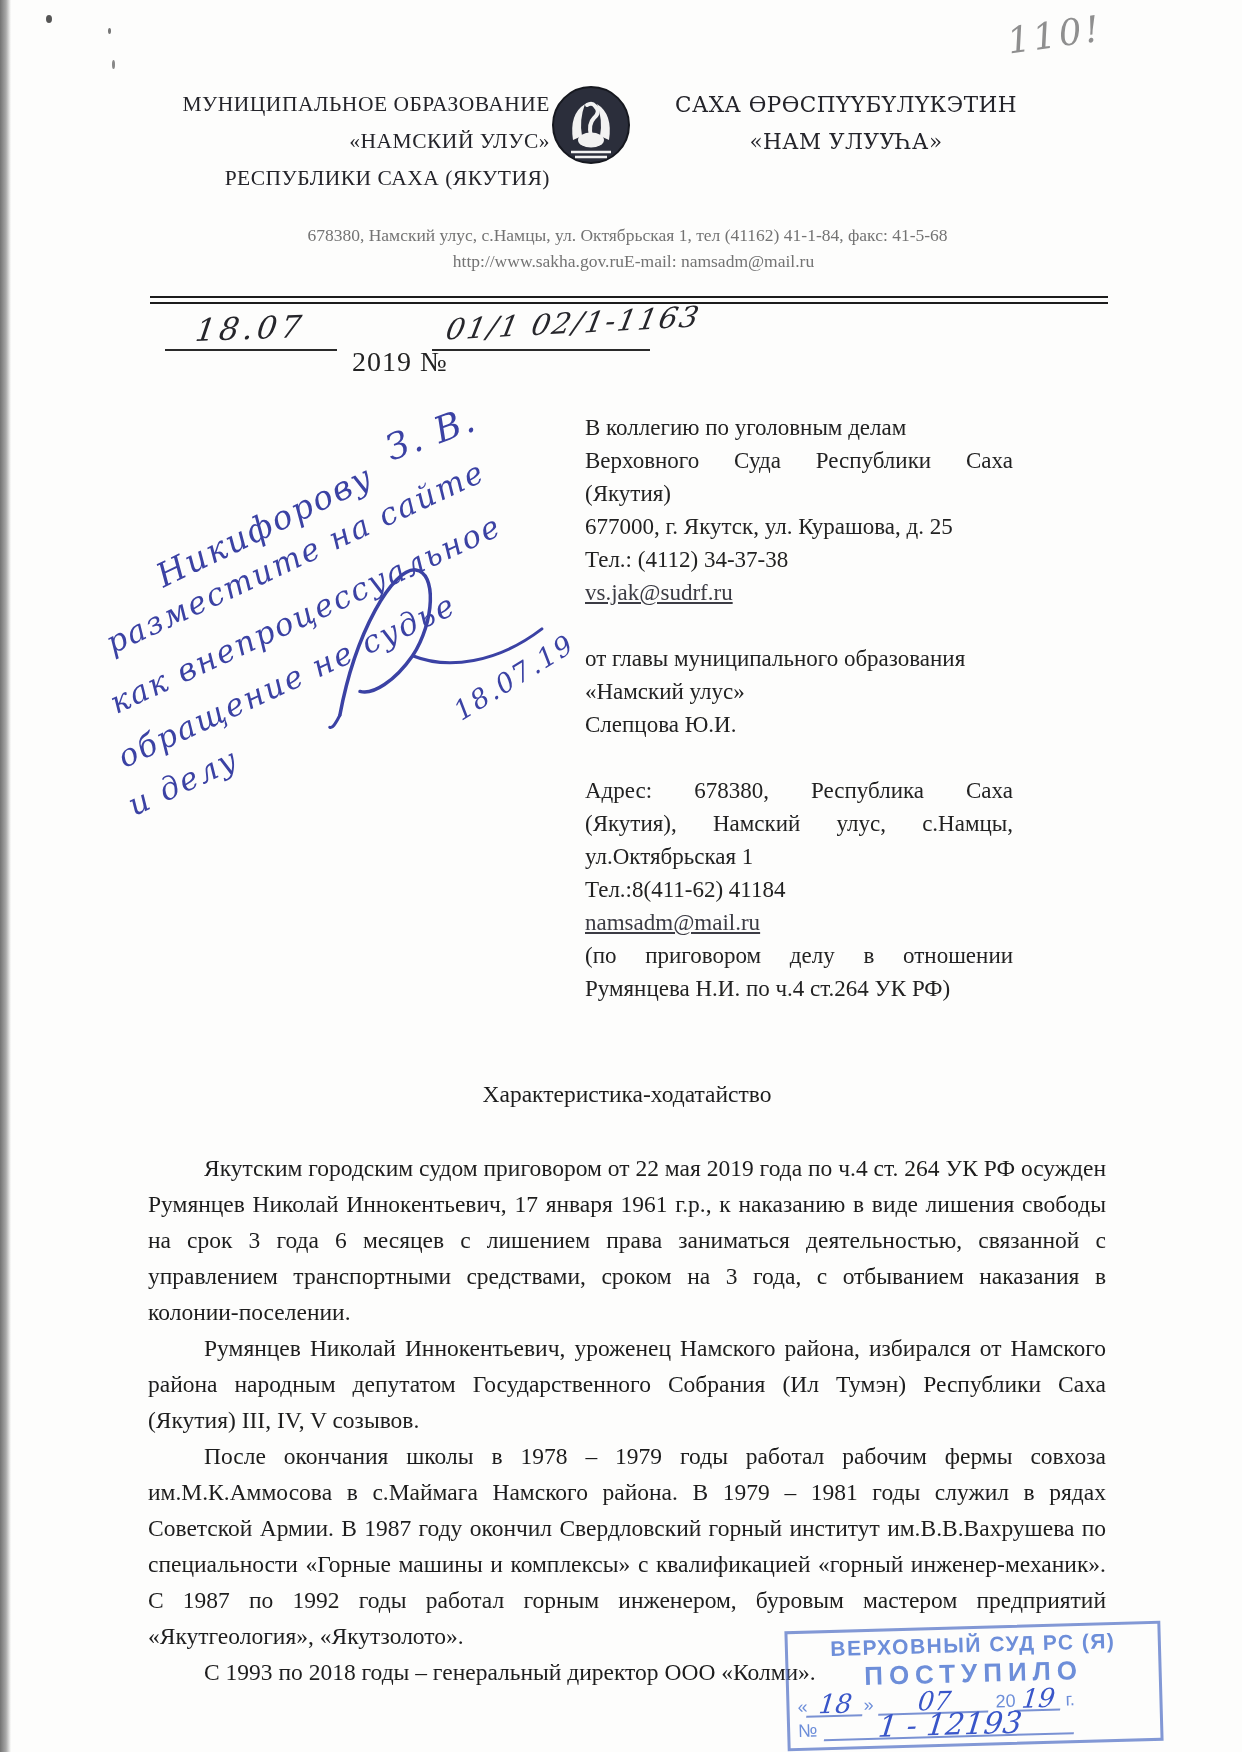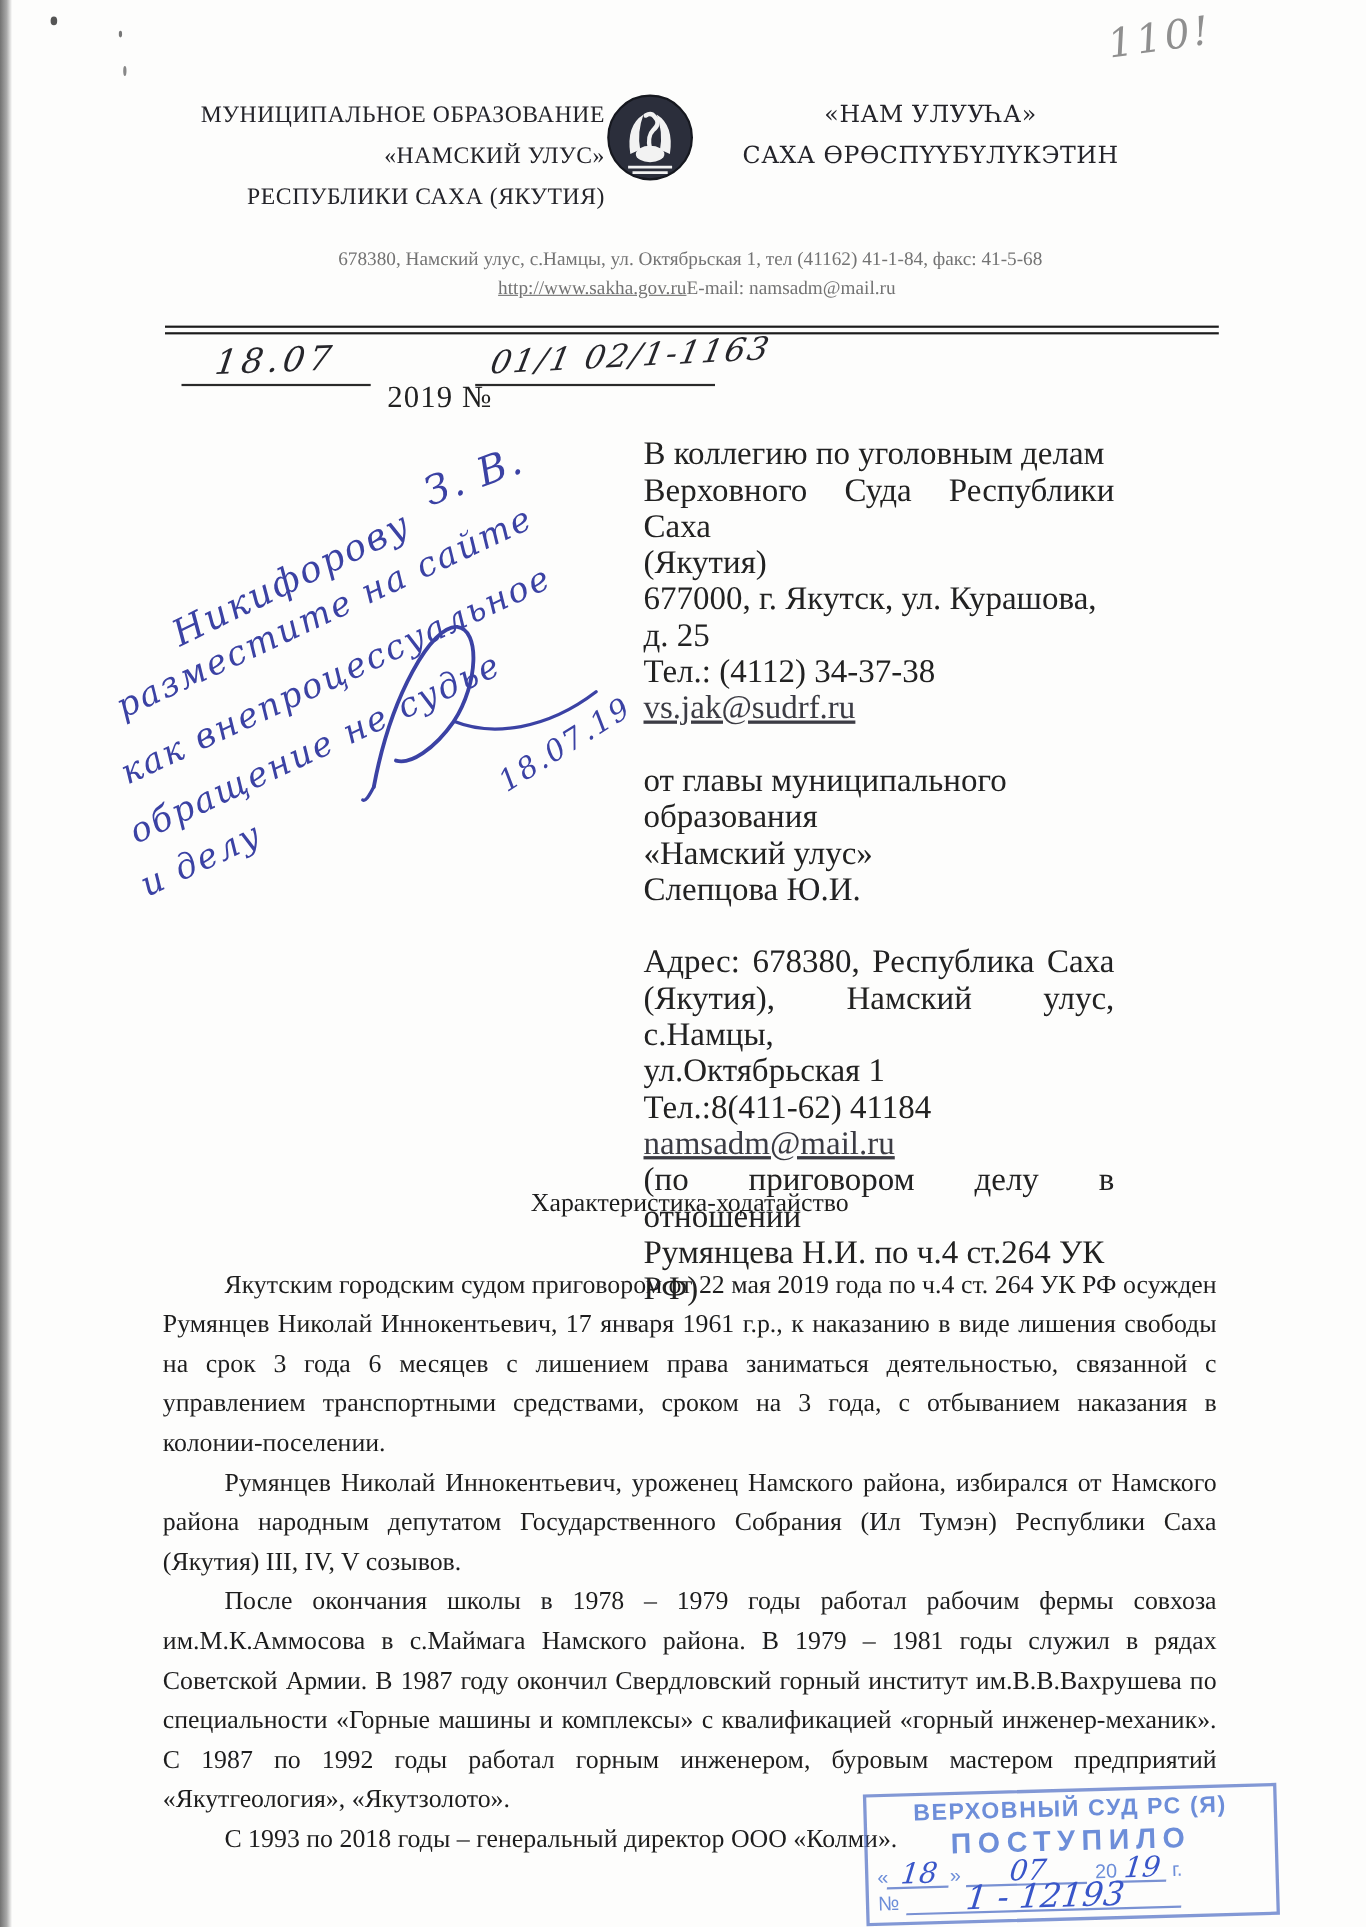--- a/index.html
+++ b/index.html
@@ -13,34 +13,34 @@
     font-family:"DejaVu Serif",serif;font-style:italic;transform:rotate(-8deg);letter-spacing:3px;}
   
   .lh-left{position:absolute;left:150px;top:86px;width:400px;text-align:right;
     font-size:21.5px;line-height:37px;letter-spacing:.5px;color:#24242a;}
   .lh-right{position:absolute;left:666px;top:86px;width:360px;text-align:center;
     font-size:21.5px;line-height:37px;letter-spacing:.5px;color:#24242a;
     font-family:"DejaVu Serif","Liberation Serif",serif;}
   .emblem{position:absolute;left:551px;top:84px;width:80px;height:84px;}
   .contact{position:absolute;left:150px;top:222px;width:955px;text-align:center;
     font-size:17.5px;line-height:26px;color:#737373;}
-  .contact .link{text-decoration:underline;margin-left:12px;}
+  .contact .link{margin-left:12px;}
   .rule{position:absolute;left:150px;top:296px;width:958px;height:4px;
     border-top:2px solid #1c1c1c;border-bottom:2px solid #1c1c1c;}
   
   .hand{font-family:"DejaVu Serif",serif;font-style:italic;}
   .ref-date{position:absolute;left:196px;top:310px;font-size:31px;color:#26262b;
     transform:skewX(-10deg) rotate(-2deg);letter-spacing:4px;}
   .ref-underline1{position:absolute;left:165px;top:349px;width:172px;border-top:2px solid #2a2a2a;}
   .ref-year{position:absolute;left:352px;top:314px;font-size:28px;color:#222;letter-spacing:1px;margin-top:32px;}
   .ref-number{position:absolute;left:448px;top:306px;font-size:29px;color:#26262b;
     transform:skewX(-14deg) rotate(-3deg);letter-spacing:2px;}
   .ref-underline2{position:absolute;left:432px;top:349px;width:218px;border-top:2px solid #2a2a2a;}
   
-  .addr-block{position:absolute;left:585px;top:396px;width:428px;font-size:30px;line-height:33px;color:#222;}
+  .addr-block{position:absolute;left:585px;top:411px;width:428px;font-size:23px;line-height:33px;color:#222;}
   .addr-block .stretch{text-align:justify;text-align-last:justify;}
   .addr-block .gap{height:33px;}
   .addr-block .link{text-decoration:underline;color:#3c3c44;}
   
   .ann{position:absolute;color:#3b42a4;font-family:"DejaVu Serif",serif;font-style:italic;
        transform-origin:0 0;white-space:nowrap;letter-spacing:2px;}
   .sig-svg{position:absolute;transform-origin:0 0;}
   
   .doc{position:absolute;left:148px;top:1076px;width:958px;font-size:23.5px;line-height:36px;color:#1d1d1d;}
   .doc-title{text-align:center;margin:0 0 38px 0;font-size:23.5px;font-weight:normal;}
@@ -79,22 +79,22 @@
       <circle cx="40" cy="41" r="38" fill="none" stroke="#16181f" stroke-width="2"></circle>
       <path d="M22,56 Q18,30 34,20 Q28,36 31,52 Z" fill="#f2f2f2"></path>
       <path d="M58,56 Q62,30 46,20 Q52,36 49,52 Z" fill="#f2f2f2"></path>
       <ellipse cx="40" cy="56" rx="13" ry="7.5" fill="#f2f2f2"></ellipse>
       <path d="M40,52 q-3,-12 3,-18 q7,-6 1,-12 q-3,-4 -8,-1" fill="none" stroke="#f2f2f2" stroke-width="4" stroke-linecap="round"></path>
       <path d="M20,68 h40 M24,73 h32" stroke="#f2f2f2" stroke-width="2.5"></path>
     </svg>
   </div>
 
   <div class="lh-right">
+    <div>САХА ӨРӨСПҮҮБҮЛҮКЭТИН</div>
     <div>«НАМ УЛУУҺА»</div>
-    <div>САХА ӨРӨСПҮҮБҮЛҮКЭТИН</div>
   </div>
 
   <div class="contact">
     <div>678380, Намский улус, с.Намцы, ул. Октябрьская 1, тел (41162) 41-1-84, факс: 41-5-68</div>
     <div>
       <span class="link">http://www.sakha.gov.ru</span><span>E-mail: namsadm@mail.ru</span>
     </div>
   </div>
 
   <div class="rule"></div>

